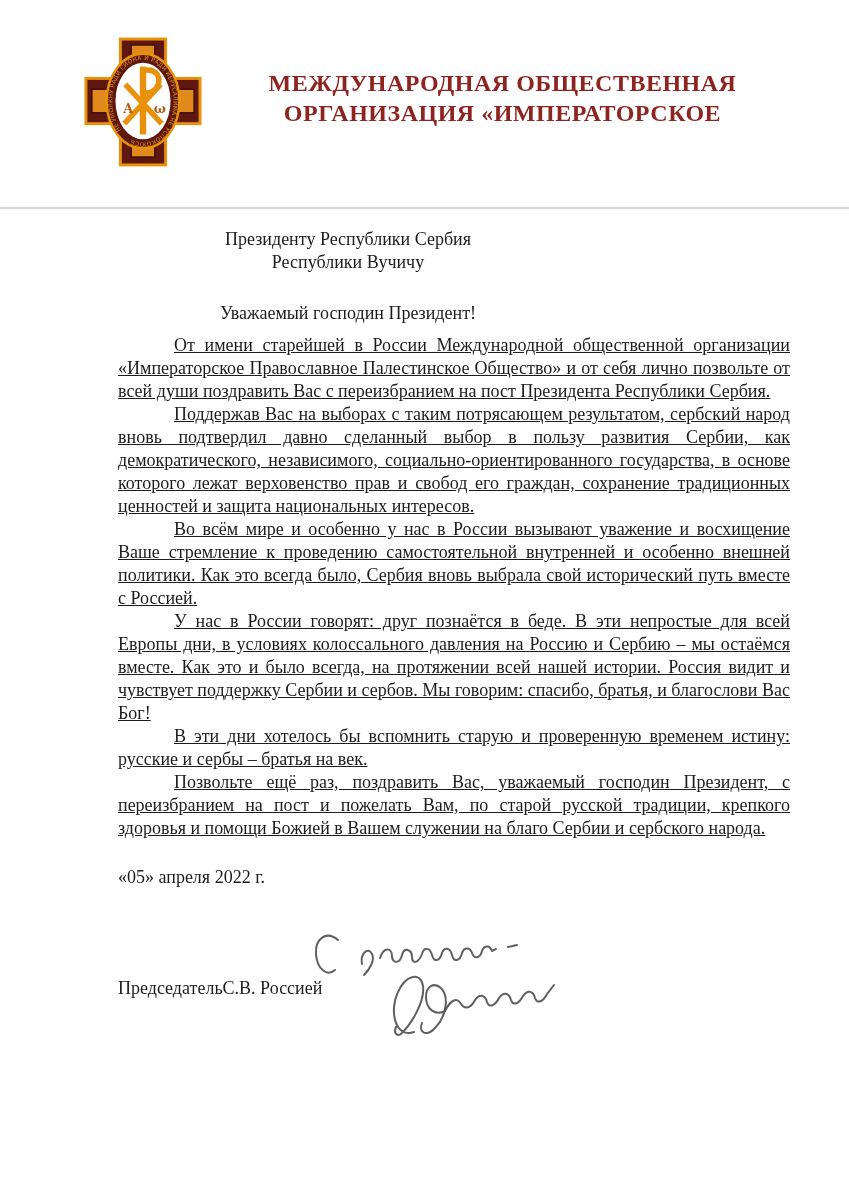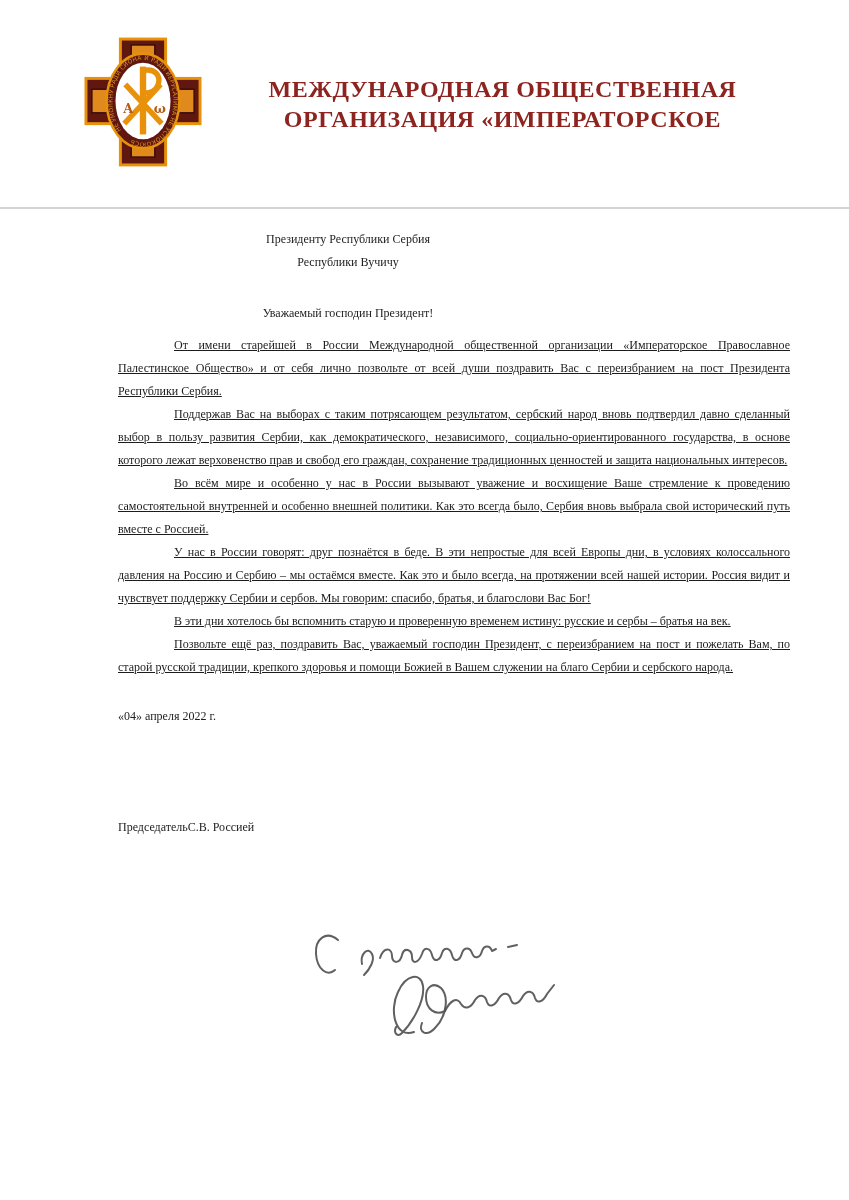--- a/index.html
+++ b/index.html
@@ -10,38 +10,38 @@
     background:#ffffff;
     overflow:hidden;
     font-family:"Liberation Serif", serif;
     color:#1c1c1c;
   }
   
   .logo{
     position:absolute;left:84px;top:36px;width:118px;height:132px;
   }
   .org-title{
-    position:absolute;left:200px;right:44px;top:74px;
+    position:absolute;left:200px;right:44px;top:68px;
     text-align:center;
     font-weight:700;
     font-size:24px;
     line-height:30px;
     letter-spacing:.5px;
     text-transform:uppercase;
   }
   .divider{
     position:absolute;left:0;right:0;top:207px;height:2px;
     opacity:.75;
   }
   
   .letter-body{
     position:absolute;left:0;top:0;width:849px;
     padding:228px 59px 0 118px;
     box-sizing:border-box;
-    font-size:12px;
+    font-size:18px;
     line-height:23px;
   }
   .recipient{
     width:460px;
     text-align:center;
   }
   .salutation{margin-top:28px;}
   .paragraphs{margin-top:9px;text-align:justify;}
   .paragraphs p{
     margin:0;
@@ -115,21 +115,21 @@
 
     <div class="paragraphs">
         <p>От имени старейшей в России Международной общественной организации «Императорское Православное Палестинское Общество» и от себя лично позвольте от всей души поздравить Вас с переизбранием на пост Президента Республики Сербия.</p>
         <p>Поддержав Вас на выборах с таким потрясающем результатом, сербский народ вновь подтвердил давно сделанный выбор в пользу развития Сербии, как демократического, независимого, социально-ориентированного государства, в основе которого лежат верховенство прав и свобод его граждан, сохранение традиционных ценностей и защита национальных интересов.</p>
         <p>Во всём мире и особенно у нас в России вызывают уважение и восхищение Ваше стремление к проведению самостоятельной внутренней и особенно внешней политики. Как это всегда было, Сербия вновь выбрала свой исторический путь вместе с Россией.</p>
         <p>У нас в России говорят: друг познаётся в беде. В эти непростые для всей Европы дни, в условиях колоссального давления на Россию и Сербию – мы остаёмся вместе. Как это и было всегда, на протяжении всей нашей истории. Россия видит и чувствует поддержку Сербии и сербов. Мы говорим: спасибо, братья, и благослови Вас Бог!</p>
         <p>В эти дни хотелось бы вспомнить старую и проверенную временем истину: русские и сербы – братья на век.</p>
         <p>Позвольте ещё раз, поздравить Вас, уважаемый господин Президент, с переизбранием на пост и пожелать Вам, по старой русской традиции, крепкого здоровья и помощи Божией в Вашем служении на благо Сербии и сербского народа.</p>
       </div>
 
-    <div class="date-line">«04» апреля 2022 г.</div>
+    <div class="date-line">«05» апреля 2022 г.</div>
 
     <div class="sign-row">
       <span>Председатель</span>
       <span>С.В. Россией</span>
     </div>
   </div>
 
   <svg class="handwriting" viewBox="0 0 285 125" role="img" aria-label="С уважением.">
 
     <path d="M40 16 C28 6 17 15 18 30 C19 45 29 53 37 46"></path>

